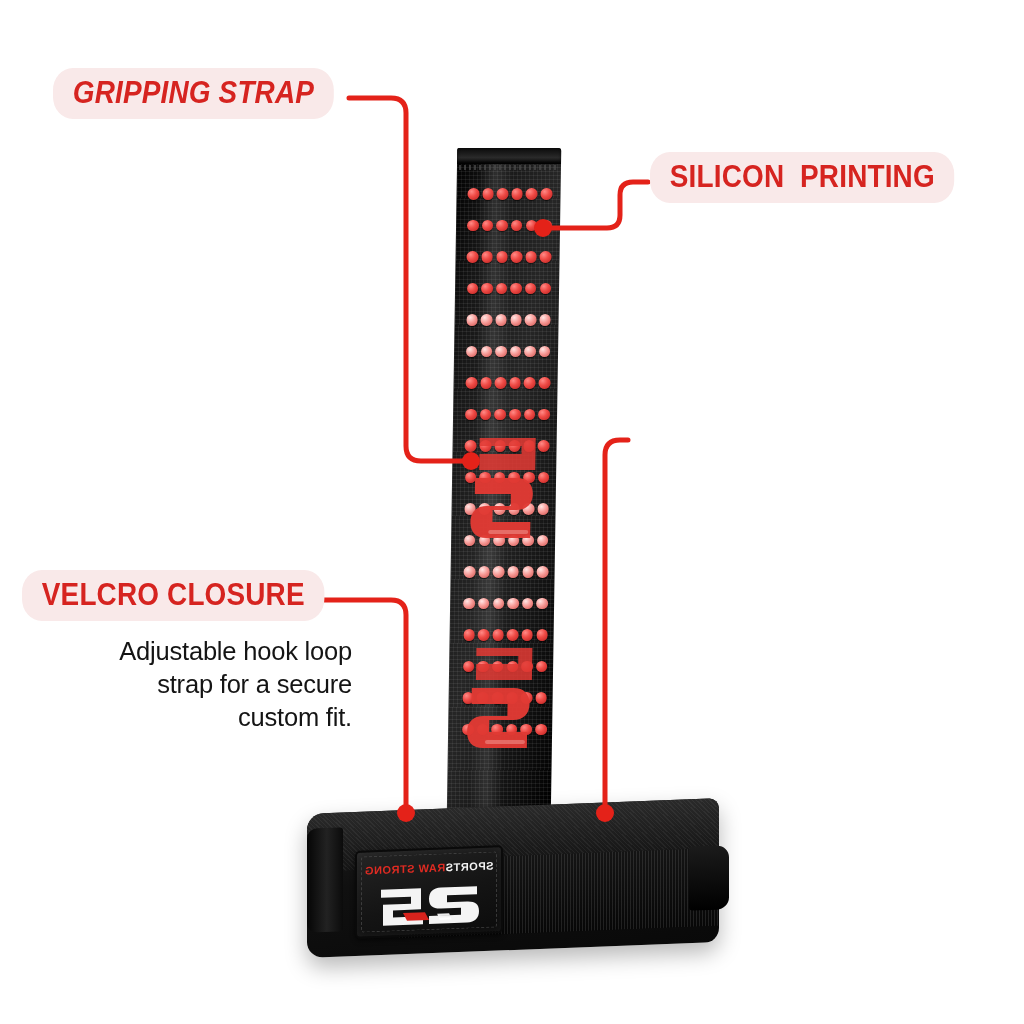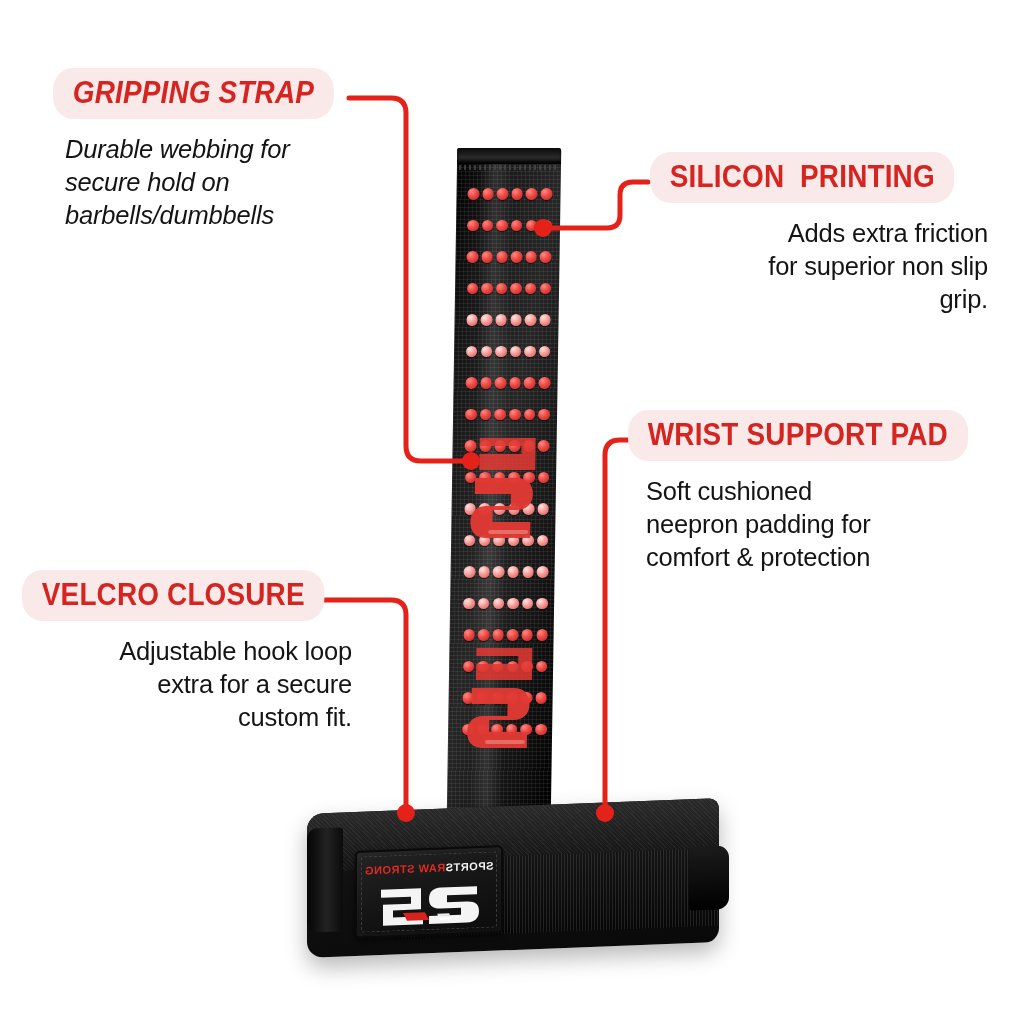--- a/index.html
+++ b/index.html
@@ -370,39 +370,27 @@
     <g fill="#e42219">
       <circle cx="471" cy="461" r="9"></circle>
       <circle cx="543" cy="228" r="9"></circle>
       <circle cx="605" cy="813" r="9"></circle>
       <circle cx="406" cy="813" r="9"></circle>
     </g>
   </svg>
 
   <div class="callout" id="c-grip">
     <div class="pill">GRIPPING STRAP</div>
-    <div class="body-text">Durable webbing for
-secure hold on
-barbells/dumbbells</div>
   </div>
 
   <div class="callout" id="c-sili">
     <div class="pill right-anchor">SILICON  PRINTING</div>
-    <div class="body-text">Adds extra friction
-for superior non slip
-grip.</div>
   </div>
 
-  <div class="callout" id="c-wrist">
-    <div class="pill right-anchor">WRIST SUPPORT PAD</div>
-    <div class="body-text">Soft cushioned
-neepron padding for
-comfort &amp; protection</div>
-  </div>
 
   <div class="callout" id="c-velcro">
     <div class="pill">VELCRO CLOSURE</div>
     <div class="body-text">Adjustable hook loop
-extra for a secure
+strap for a secure
 custom fit.</div>
   </div>
 
 </div>
 
 </body></html>

